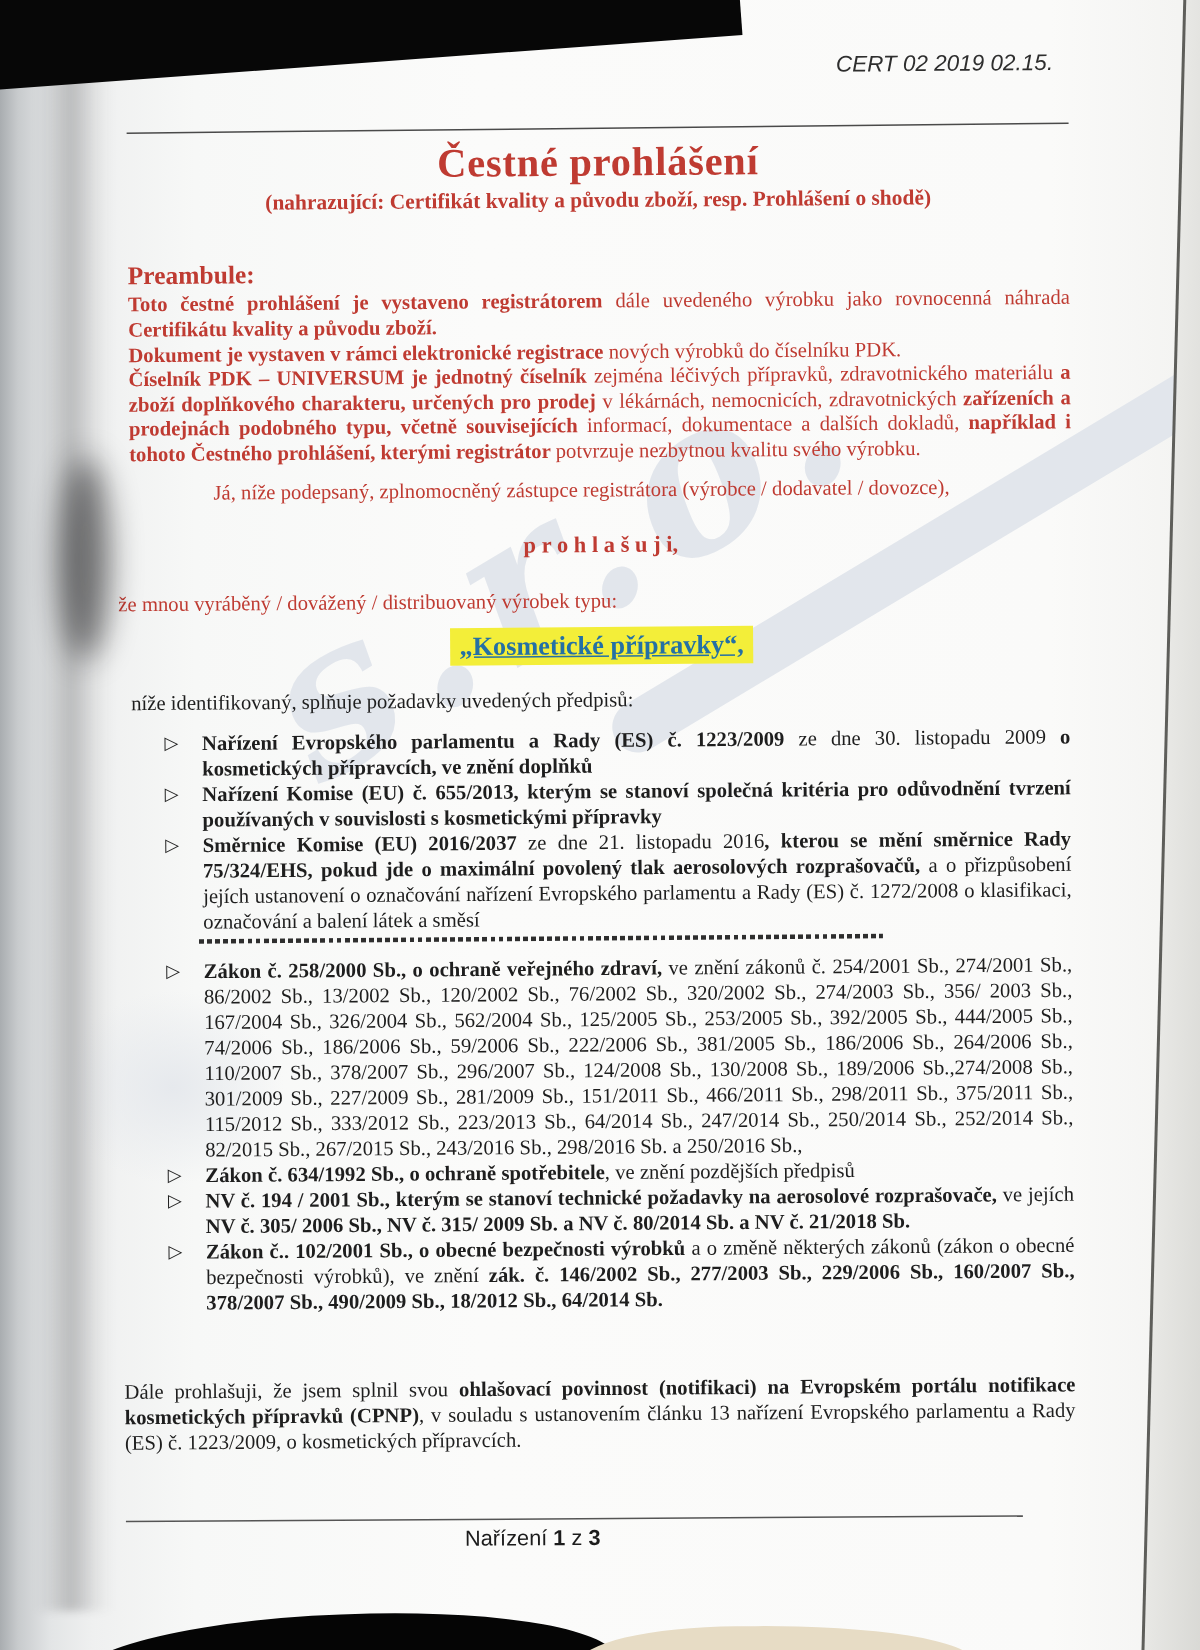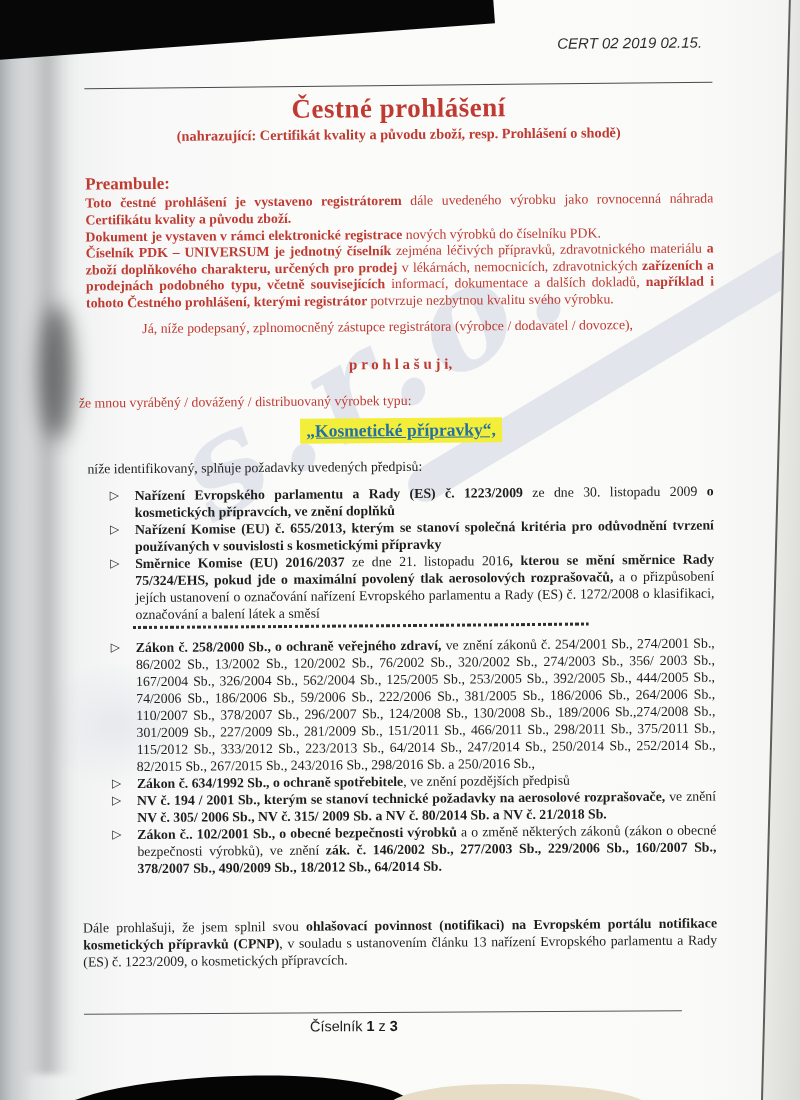--- a/index.html
+++ b/index.html
@@ -201,34 +201,34 @@
         <li>
           <span class="marker">▷</span>
           <span class="bullet-text"><span class="b">Zákon č. 258/2000 Sb., o ochraně veřejného zdraví,</span><span> ve znění zákonů č. 254/2001 Sb., 274/2001 Sb., 86/2002 Sb., 13/2002 Sb., 120/2002 Sb., 76/2002 Sb., 320/2002 Sb., 274/2003 Sb., 356/ 2003 Sb., 167/2004 Sb., 326/2004 Sb., 562/2004 Sb., 125/2005 Sb., 253/2005 Sb., 392/2005 Sb., 444/2005 Sb., 74/2006 Sb., 186/2006 Sb., 59/2006 Sb., 222/2006 Sb., 381/2005 Sb., 186/2006 Sb., 264/2006 Sb., 110/2007 Sb., 378/2007 Sb., 296/2007 Sb., 124/2008 Sb., 130/2008 Sb., 189/2006 Sb.,274/2008 Sb., 301/2009 Sb., 227/2009 Sb., 281/2009 Sb., 151/2011 Sb., 466/2011 Sb., 298/2011 Sb., 375/2011 Sb., 115/2012 Sb., 333/2012 Sb., 223/2013 Sb., 64/2014 Sb., 247/2014 Sb., 250/2014 Sb., 252/2014 Sb., 82/2015 Sb., 267/2015 Sb., 243/2016 Sb., 298/2016 Sb. a 250/2016 Sb.,</span></span>
         </li>
         <li>
           <span class="marker">▷</span>
           <span class="bullet-text"><span class="b">Zákon č. 634/1992 Sb., o ochraně spotřebitele</span><span>, ve znění pozdějších předpisů</span></span>
         </li>
         <li>
           <span class="marker">▷</span>
-          <span class="bullet-text"><span class="b">NV č. 194 / 2001 Sb., kterým se stanoví technické požadavky na aerosolové rozprašovače,</span><span> ve znění </span><span class="b">NV č. 305/ 2006 Sb., NV č. 315/ 2009 Sb. a NV č. 80/2014 Sb. a NV č. 21/2018 Sb.</span></span>
+          <span class="bullet-text"><span class="b">NV č. 194 / 2001 Sb., kterým se stanoví technické požadavky na aerosolové rozprašovače,</span><span> ve jejích </span><span class="b">NV č. 305/ 2006 Sb., NV č. 315/ 2009 Sb. a NV č. 80/2014 Sb. a NV č. 21/2018 Sb.</span></span>
         </li>
         <li>
           <span class="marker">▷</span>
           <span class="bullet-text"><span class="b">Zákon č.. 102/2001 Sb., o obecné bezpečnosti výrobků</span><span> a o změně některých zákonů (zákon o obecné bezpečnosti výrobků), ve znění </span><span class="b">zák. č. 146/2002 Sb., 277/2003 Sb., 229/2006 Sb., 160/2007 Sb., 378/2007 Sb., 490/2009 Sb., 18/2012 Sb., 64/2014 Sb.</span></span>
         </li>
       </ul>
 
     <p class="black just closing"><span>Dále prohlašuji, že jsem splnil svou </span><span class="b">ohlašovací povinnost (notifikaci) na Evropském portálu notifikace kosmetických přípravků (CPNP)</span><span>, v souladu s ustanovením článku 13 nařízení Evropského parlamentu a Rady (ES) č. 1223/2009, o kosmetických přípravcích.</span></p>
   </div>
 
   <div class="footer">
     <div class="footer-rule"></div>
-    <div class="footer-text"><span>Číselník </span><span class="b">1</span><span> z </span><span class="b">3</span></div>
+    <div class="footer-text"><span>Nařízení </span><span class="b">1</span><span> z </span><span class="b">3</span></div>
   </div>
 
   <div class="artifact top-wedge"></div>
   <div class="artifact spine-shadow"></div>
   <div class="artifact spine-blob"></div>
   <div class="artifact edge-shade"></div>
   <div class="artifact edge-line"></div>
   <div class="artifact bottom-black"></div>
   <div class="artifact bottom-beige"></div>
 </div>

